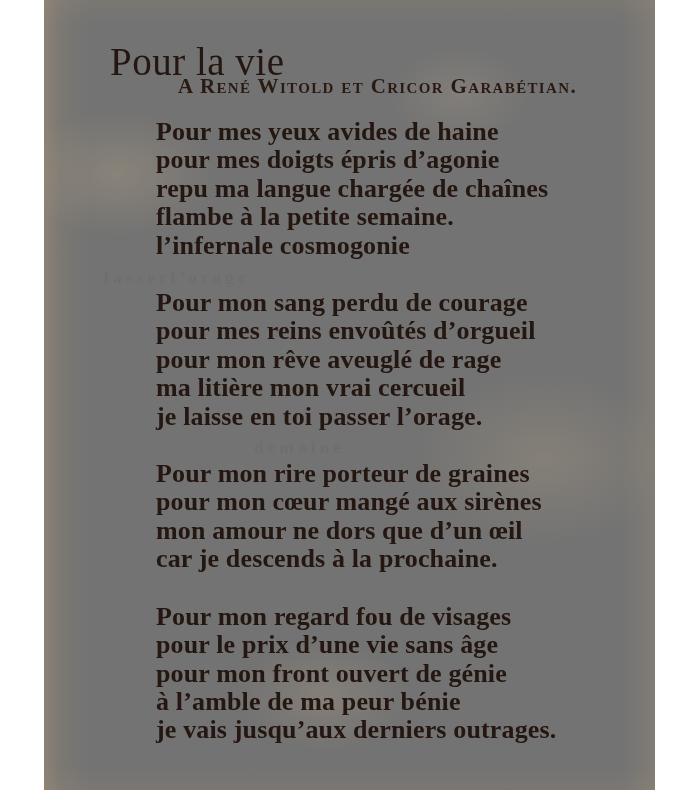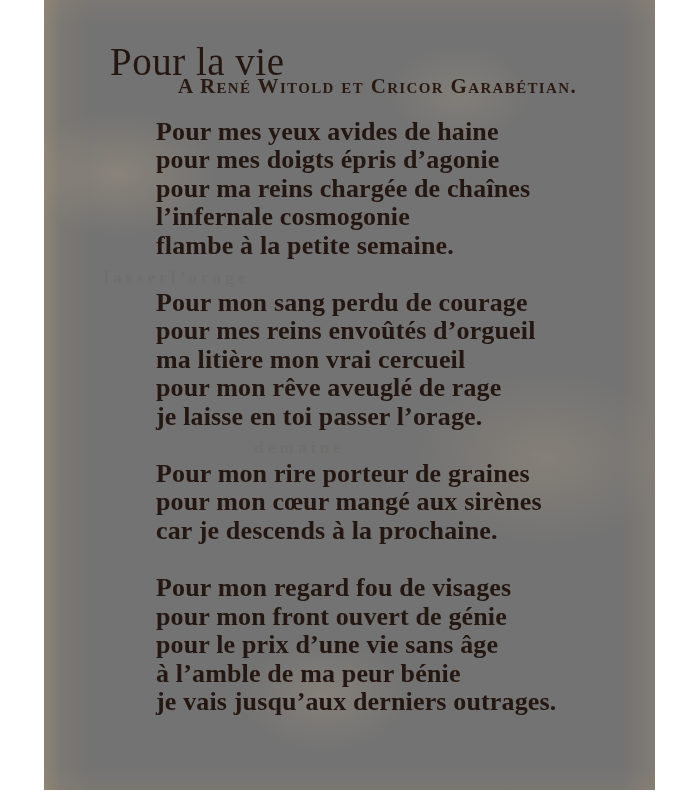--- a/index.html
+++ b/index.html
@@ -136,43 +136,44 @@
 
       <h1 class="poem-title">Pour la vie</h1>
 
       <div class="dedication">A René Witold et Cricor Garabétian.</div>
 
       <div class="stanzas">
 
         <div class="stanza">
           <div class="verse-line">Pour mes yeux avides de haine</div>
           <div class="verse-line">pour mes doigts épris d’agonie</div>
-          <div class="verse-line">pour ma reins chargée de chaînes</div>
+          <div class="verse-line">repu ma langue chargée de chaînes</div>
+          <div class="verse-line">flambe à la petite semaine.</div>
           <div class="verse-line">l’infernale cosmogonie</div>
-          <div class="verse-line">flambe à la petite semaine.</div>
         </div>
 
         <div class="stanza">
           <div class="verse-line">Pour mon sang perdu de courage</div>
           <div class="verse-line">pour mes reins envoûtés d’orgueil</div>
+          <div class="verse-line">pour mon rêve aveuglé de rage</div>
           <div class="verse-line">ma litière mon vrai cercueil</div>
-          <div class="verse-line">pour mon rêve aveuglé de rage</div>
           <div class="verse-line">je laisse en toi passer l’orage.</div>
         </div>
 
         <div class="stanza">
           <div class="verse-line">Pour mon rire porteur de graines</div>
           <div class="verse-line">pour mon cœur mangé aux sirènes</div>
+          <div class="verse-line">mon amour ne dors que d’un œil</div>
           <div class="verse-line">car je descends à la prochaine.</div>
         </div>
 
         <div class="stanza">
           <div class="verse-line">Pour mon regard fou de visages</div>
+          <div class="verse-line">pour le prix d’une vie sans âge</div>
           <div class="verse-line">pour mon front ouvert de génie</div>
-          <div class="verse-line">pour le prix d’une vie sans âge</div>
           <div class="verse-line">à l’amble de ma peur bénie</div>
           <div class="verse-line">je vais jusqu’aux derniers outrages.</div>
         </div>
 
       </div>
     </div>
   </div>
 </div>
 
 </body></html>

